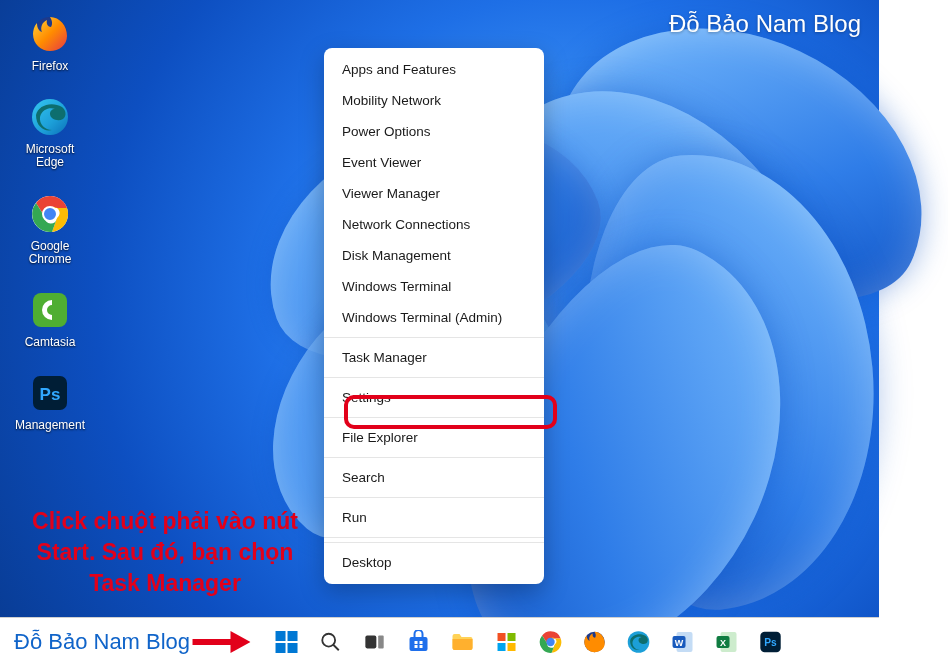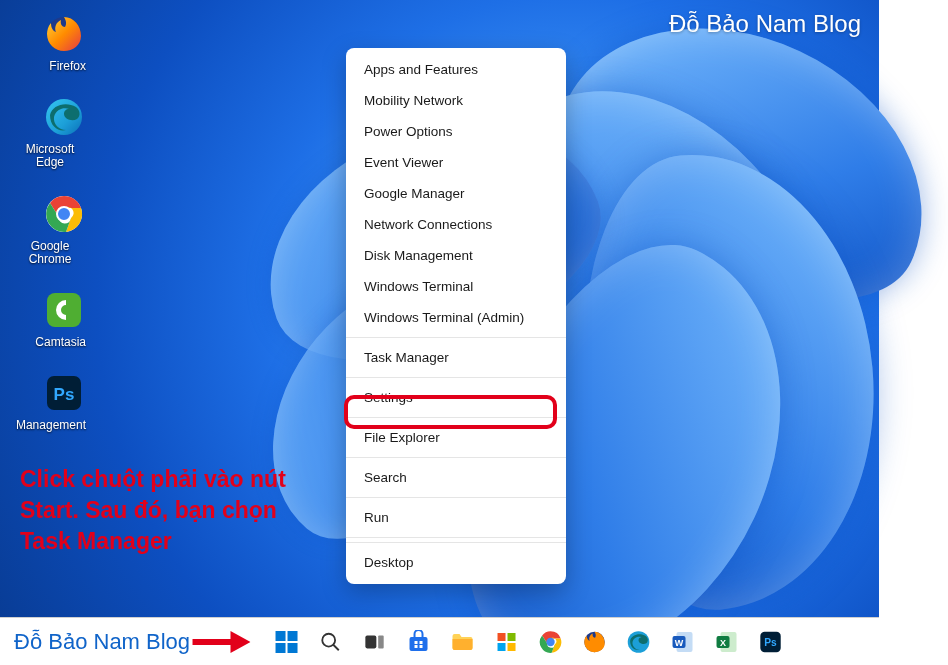--- a/index.html
+++ b/index.html
@@ -42,42 +42,42 @@
     top: 12px;
     left: 14px;
     display: flex;
     flex-direction: column;
     gap: 22px;
   }
   .desktop-icon {
     width: 72px;
     display: flex;
     flex-direction: column;
-    align-items: flex-end;
+    align-items: center;
     gap: 4px;
     cursor: pointer;
   }
   .desktop-icon .icon-box {
     width: 44px;
     height: 44px;
     display: flex;
     align-items: center;
     justify-content: center;
   }
   .desktop-icon .label {
     color: #fff;
     font-size: 12px;
     text-align: center;
     text-shadow: 0 1px 2px rgba(0,0,0,0.8);
     line-height: 1.1;
   }
   
   .context-menu {
     position: absolute;
-    left: 346px;
+    left: 324px;
     top: 48px;
     width: 220px;
     background: #fff;
     border-radius: 8px;
     box-shadow: 0 8px 24px rgba(0,0,0,0.25);
     padding: 6px 0;
   }
   .menu-item {
     padding: 8px 18px;
     font-size: 13.5px;
@@ -99,26 +99,27 @@
   .highlight-box {
     position: absolute;
     border: 4px solid #e2001a;
     border-radius: 10px;
     pointer-events: none;
   }
   
   .annotation {
     position: absolute;
     left: 20px;
-    top: 464px;
+    top: 506px;
     width: 290px;
     color: #e2001a;
     font-size: 23px;
     font-weight: 600;
     line-height: 1.35;
+    text-align: center;
   }
   
   .bottom-bar {
     position: absolute;
     left: 0;
     bottom: 0;
     width: 100%;
     height: 48px;
     background: #ffffff;
     display: flex;
@@ -248,21 +249,21 @@
     <div class="menu-item">
         <span>Mobility Network</span>
       </div>
     <div class="menu-item">
         <span>Power Options</span>
       </div>
     <div class="menu-item">
         <span>Event Viewer</span>
       </div>
     <div class="menu-item">
-        <span>Google Manager</span>
+        <span>Viewer Manager</span>
       </div>
     <div class="menu-item">
         <span>Network Connections</span>
       </div>
     <div class="menu-item">
         <span>Disk Management</span>
       </div>
     <div class="menu-item">
         <span>Windows Terminal</span>
       </div>

